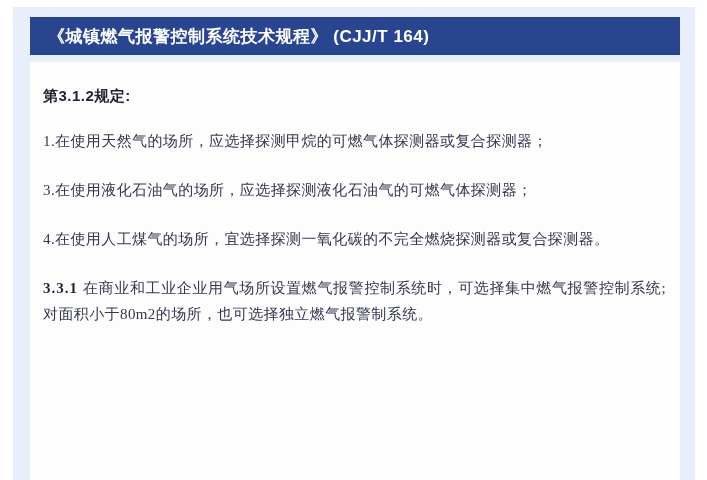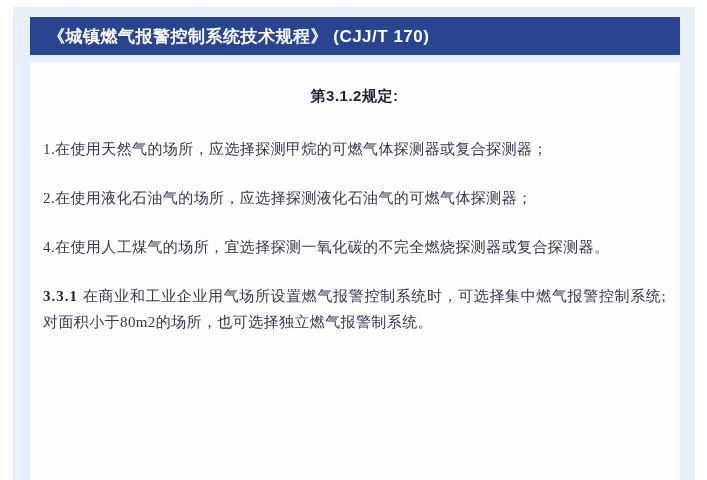--- a/index.html
+++ b/index.html
@@ -37,47 +37,46 @@
     margin: 7px 15px 0 17px;
     height: 418px;
     background: var(--card-bg, #fdfdfe);
     padding: 25px 14px 10px 13px;
     overflow: hidden;
   }
   .section-heading {
     font-size: 15px;
     font-weight: bold;
     color: var(--heading-color, #1f2238);
-    margin-bottom: 30px;
+    margin-bottom: 22px;
     letter-spacing: 0.5px;
-    text-align: center;
   }
   .para {
     font-size: 15px;
     line-height: 26px;
     color: var(--text-color, #34374f);
     text-align: justify;
     margin-bottom: 23px;
     letter-spacing: 0.4px;
     font-family: Liberation Serif, serif;
   }
   .para strong {
     color: var(--heading-color, #1f2238);
     letter-spacing: 1px;
   }
 </style>
 </head>
 <body>
 
 <div class="panel">
   <div class="header-bar">
-    <span class="title">《城镇燃气报警控制系统技术规程》 (CJJ/T 170)</span>
+    <span class="title">《城镇燃气报警控制系统技术规程》 (CJJ/T 164)</span>
   </div>
   <div class="card">
     <h2 class="section-heading">第3.1.2规定:</h2>
     <div>
         <p class="para">1.在使用天然气的场所，应选择探测甲烷的可燃气体探测器或复合探测器；</p>
-        <p class="para">2.在使用液化石油气的场所，应选择探测液化石油气的可燃气体探测器；</p>
+        <p class="para">3.在使用液化石油气的场所，应选择探测液化石油气的可燃气体探测器；</p>
         <p class="para">4.在使用人工煤气的场所，宜选择探测一氧化碳的不完全燃烧探测器或复合探测器。</p>
         <p class="para"><strong>3.3.1 </strong>在商业和工业企业用气场所设置燃气报警控制系统时，可选择集中燃气报警控制系统;对面积小于80m2的场所，也可选择独立燃气报警制系统。</p>
       </div>
   </div>
 </div>
 
 </body></html>

